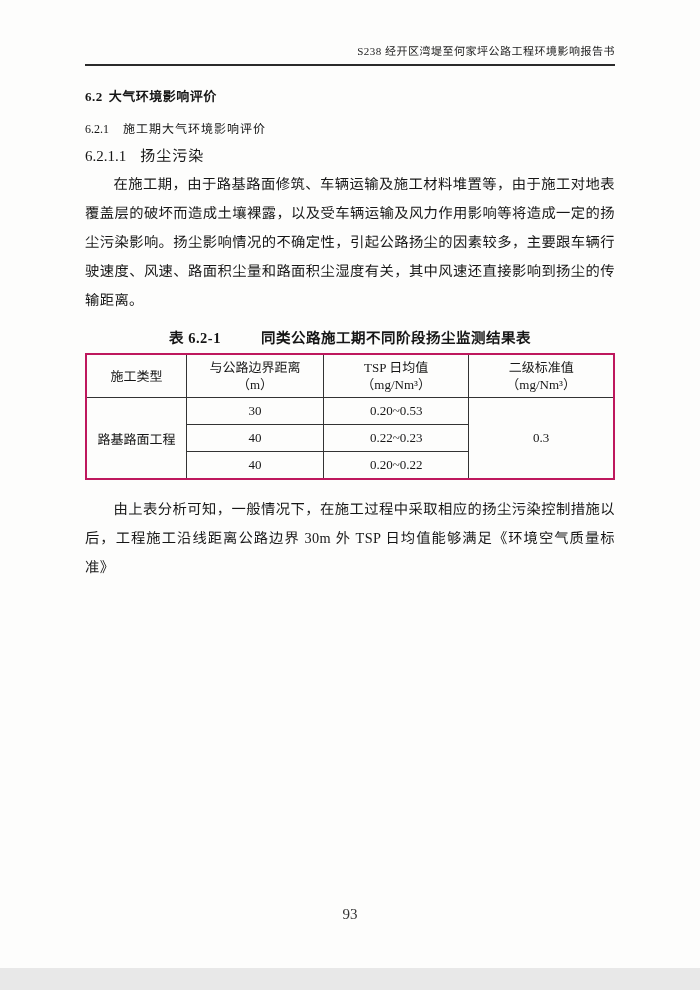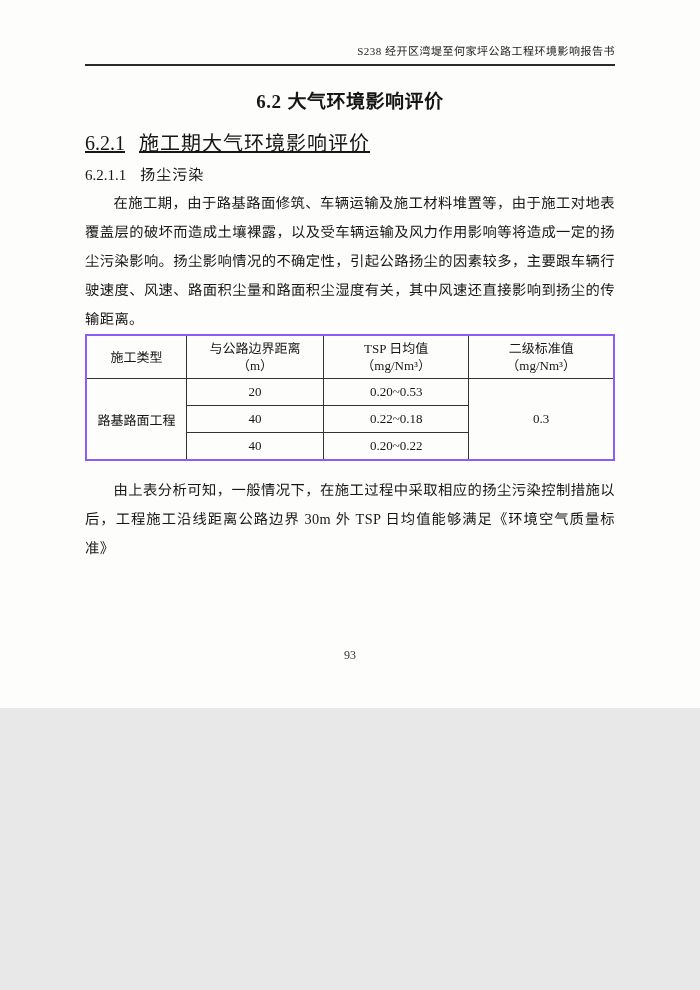--- a/index.html
+++ b/index.html
@@ -1,50 +1,48 @@
 <!DOCTYPE html>
 <html lang="zh-CN"><head>
 <meta charset="utf-8">
 <style>
   html, body { margin: 0; padding: 0; background: #e8e8e8; }
   .page {
     width: 700px;
-    height: 708px;
+    height: 968px;
     margin: 0 auto;
     background: #fdfdfc;
     position: relative;
     overflow: hidden;
     font-family: "Liberation Serif", "DejaVu Serif", serif;
     color: #161616;
   }
   .doc-header {
     margin: 0 85px;
     padding-top: 42px;
     padding-bottom: 6px;
     border-bottom: 2px solid #2b2b2b;
     text-align: right;
     font-size: 11px;
     letter-spacing: 0.5px;
     color: #222;
   }
   .content { margin: 0 85px; }
   .h1 {
     margin: 20px 0 0 0;
-    font-size: 19px;
+    font-size: 13px;
     font-weight: bold;
     letter-spacing: 0.5px;
-    text-align: center;
   }
   .h1 .num { margin-right: 6px; }
   .h2 {
     margin: 14px 0 0 0;
-    font-size: 20px;
+    font-size: 12px;
     font-weight: normal;
     letter-spacing: 1px;
-    text-decoration: underline;
   }
   .h2 .num, .h3 .num { margin-right: 14px; letter-spacing: 0; }
   .h3 {
     margin: 7px 0 3px 0;
     font-size: 15px;
     font-weight: normal;
     letter-spacing: 1px;
   }
   p.body {
     margin: 5px 0 0 0;
@@ -62,37 +60,37 @@
     font-weight: bold;
     letter-spacing: 0.5px;
   }
   .table-caption .cap-label { margin-right: 40px; }
   table.data-table {
     width: 100%;
     border-collapse: collapse;
     table-layout: fixed;
     font-size: 13px;
     text-align: center;
-    border: 2px solid #8b5cf6;
+    border: 2px solid #be185d;
   }
   table.data-table th, table.data-table td {
     border: 1px solid #333;
     font-weight: normal;
     vertical-align: middle;
     padding: 0 2px;
   }
   table.data-table thead th { height: 42px; line-height: 17px; }
   table.data-table tbody td { height: 26px; }
   .pagenum {
     position: absolute;
     bottom: 45px;
     left: 0;
     right: 0;
     text-align: center;
-    font-size: 12px;
+    font-size: 15px;
     color: #333;
   }
 </style>
 </head>
 <body>
 
 <div class="page">
 
   <div class="doc-header">
     <span>S238 经开区湾堤至何家坪公路工程环境影响报告书</span>
@@ -110,20 +108,23 @@
 
 
     <div class="h3">
       <span class="num">6.2.1.1</span><span>扬尘污染</span>
     </div>
 
     <p class="body">在施工期，由于路基路面修筑、车辆运输及施工材料堆置等，由于施工对地表覆盖层的破坏而造成土壤裸露，以及受车辆运输及风力作用影响等将造成一定的扬尘污染影响。扬尘影响情况的不确定性，引起公路扬尘的因素较多，主要跟车辆行驶速度、风速、路面积尘量和路面积尘湿度有关，其中风速还直接影响到扬尘的传输距离。</p>
 
 
 
+    <div class="table-caption">
+      <span class="cap-label">表 6.2-1</span><span>同类公路施工期不同阶段扬尘监测结果表</span>
+    </div>
 
     <table class="data-table">
       <colgroup>
         <col style="width:19%">
         <col style="width:26%">
         <col style="width:27.5%">
         <col style="width:27.5%">
       </colgroup>
       <thead>
         <tr>
@@ -140,27 +141,27 @@
           </th>
           <th>
             <div>二级标准值</div>
             <div>（mg/Nm³）</div>
           </th>
         </tr>
       </thead>
       <tbody>
         <tr>
           <td rowspan="3">路基路面工程</td>
-          <td>20</td>
+          <td>30</td>
           <td>0.20~0.53</td>
           <td rowspan="3">0.3</td>
         </tr>
         <tr>
           <td>40</td>
-          <td>0.22~0.18</td>
+          <td>0.22~0.23</td>
         </tr>
         <tr>
           <td>40</td>
           <td>0.20~0.22</td>
         </tr>
       </tbody>
     </table>
 
     <p class="body" style="margin-top:15px;">由上表分析可知，一般情况下，在施工过程中采取相应的扬尘污染控制措施以后，工程施工沿线距离公路边界 30m 外 TSP 日均值能够满足《环境空气质量标准》</p>
 

